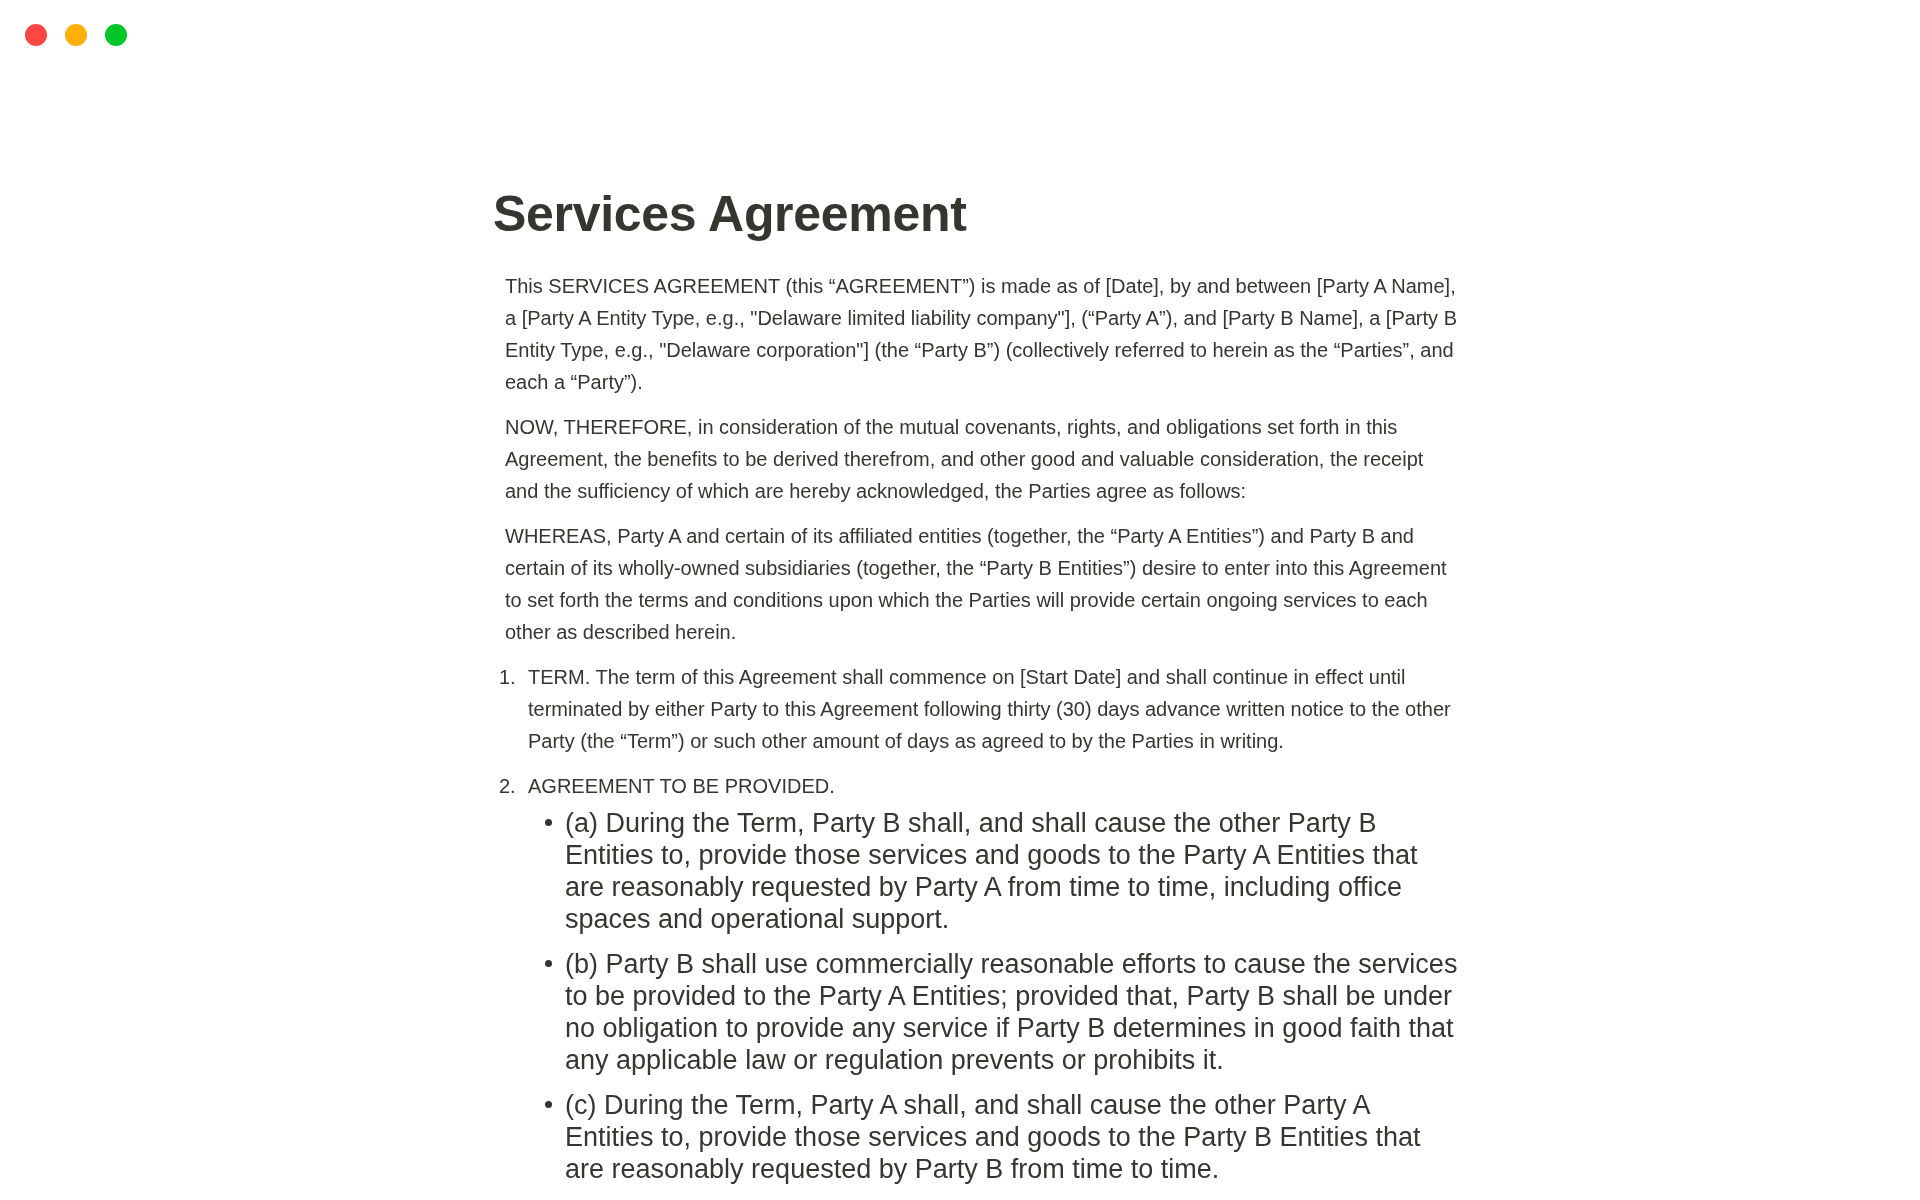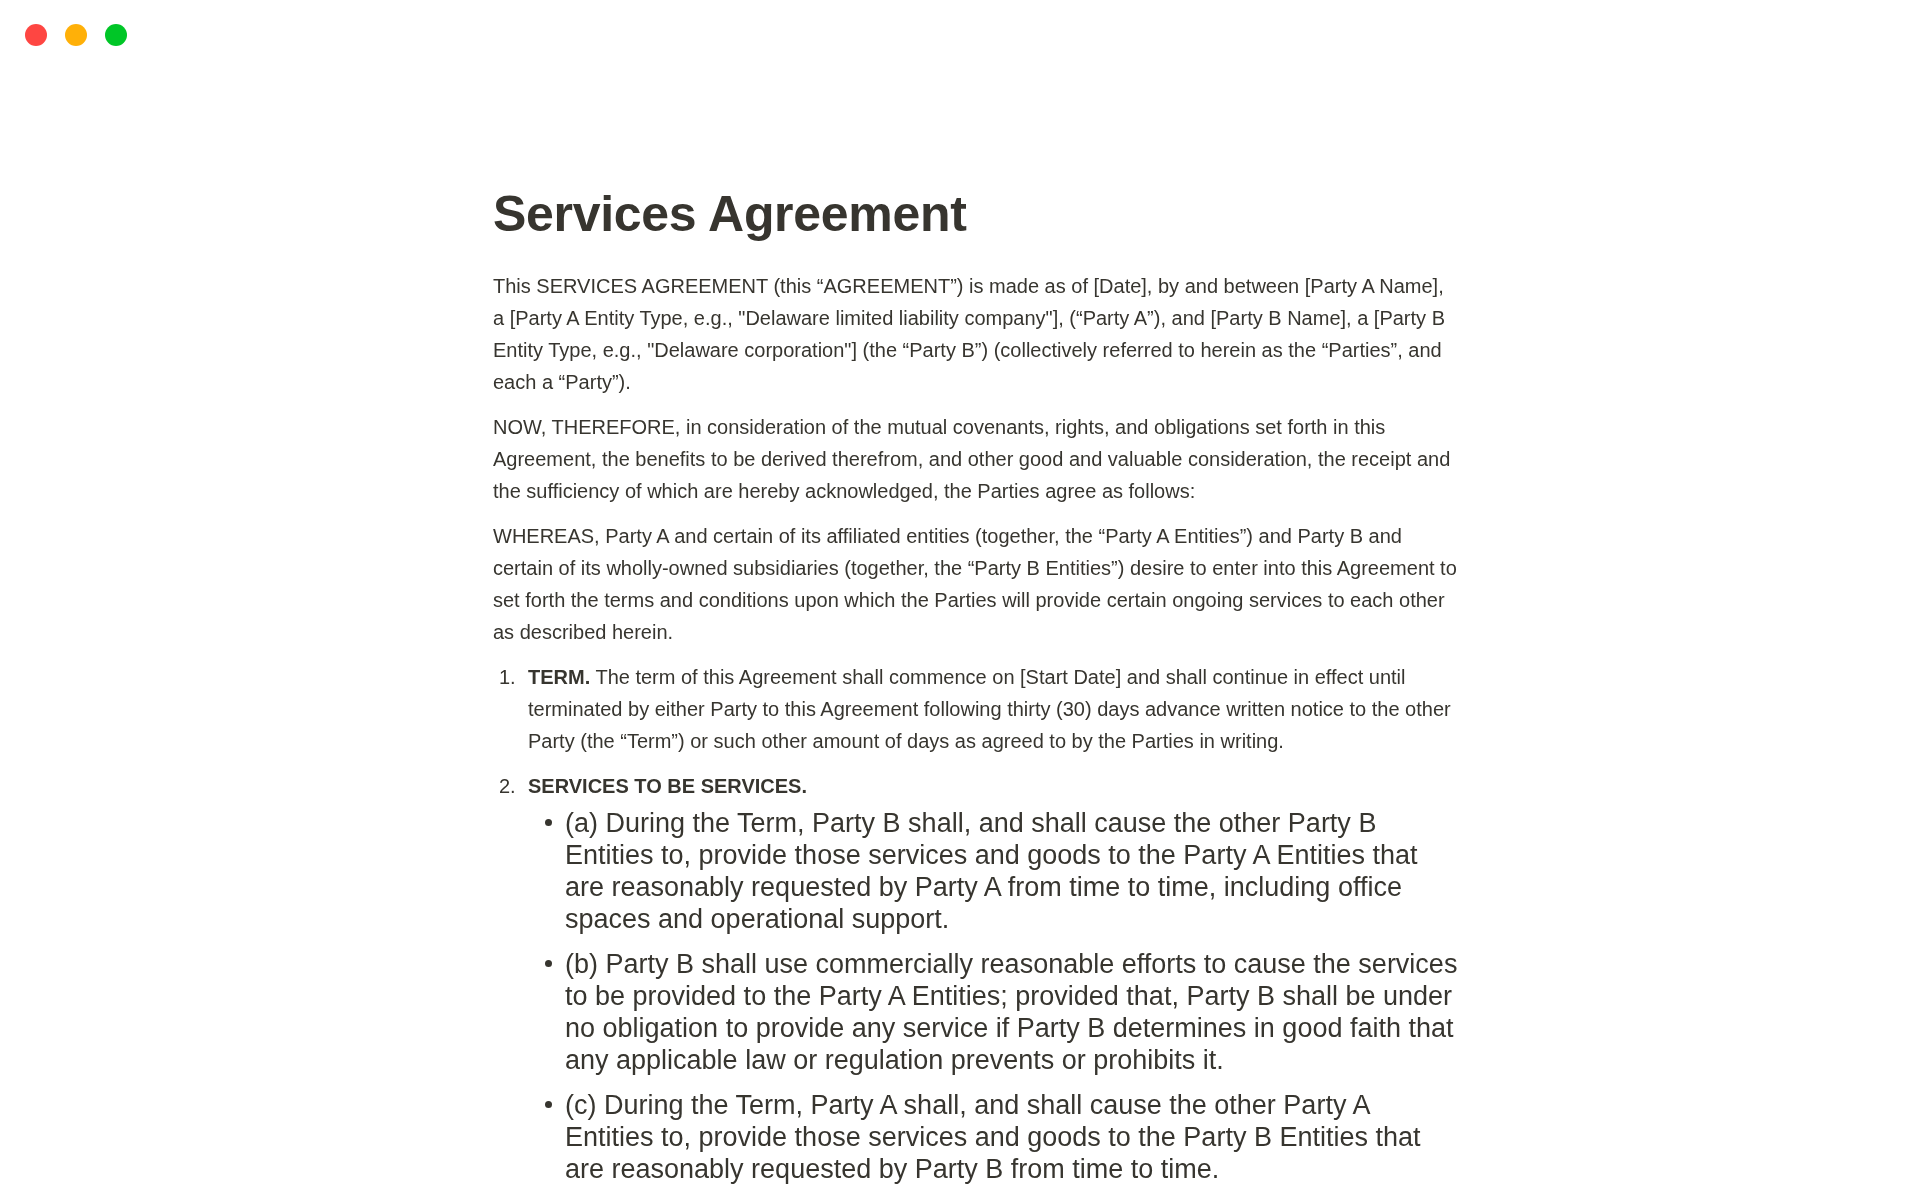--- a/index.html
+++ b/index.html
@@ -41,35 +41,35 @@
   .page-title {
     font-size: 50px;
     line-height: 60px;
     font-weight: 700;
     letter-spacing: -0.3px;
     margin: 0 0 26px 0;
   }
   .para {
     font-size: 20px;
     line-height: 32px;
-    margin: 0 0 13px 0;
+    margin: 0 0 13px 12px;
   }
   .num-item {
     display: flex;
     font-size: 20px;
     line-height: 32px;
     margin: 0 0 13px 0;
   }
   .num-marker {
     flex: none;
     width: 35px;
     padding-left: 6px;
   }
   .num-body { flex: 1; }
-  .lead { font-weight: 700; }
+  .lead { font-weight: 400; }
 
   .bullets { margin-top: 5px; }
   .bullet {
     position: relative;
     padding-left: 37px;
     font-size: 27px;
     line-height: 32px;
     margin: 0 0 13px 0;
   }
   .bullet:last-child { margin-bottom: 11px; }
@@ -103,21 +103,21 @@
     <p class="para">WHEREAS, Party A and certain of its affiliated entities (together, the “Party A Entities”) and Party B and certain of its wholly-owned subsidiaries (together, the “Party B Entities”) desire to enter into this Agreement to set forth the terms and conditions upon which the Parties will provide certain ongoing services to each other as described herein.</p>
 
     <div class="num-item">
       <div class="num-marker">1.</div>
       <div class="num-body"><span class="lead">TERM.</span> <span>The term of this Agreement shall commence on [Start Date] and shall continue in effect until terminated by either Party to this Agreement following thirty (30) days advance written notice to the other Party (the “Term”) or such other amount of days as agreed to by the Parties in writing.</span></div>
     </div>
 
     <div class="num-item">
       <div class="num-marker">2.</div>
       <div class="num-body">
-        <span class="lead">SERVICES TO BE SERVICES.</span>
+        <span class="lead">AGREEMENT TO BE PROVIDED.</span>
         <div class="bullets">
           <div class="bullet">
             <span class="bullet-dot"></span>
             <span>(a) During the Term, Party B shall, and shall cause the other Party B Entities to, provide those services and goods to the Party A Entities that are reasonably requested by Party A from time to time, including office spaces and operational support.</span>
           </div>
           <div class="bullet">
             <span class="bullet-dot"></span>
             <span>(b) Party B shall use commercially reasonable efforts to cause the services to be provided to the Party A Entities; provided that, Party B shall be under no obligation to provide any service if Party B determines in good faith that any applicable law or regulation prevents or prohibits it.</span>
           </div>
           <div class="bullet">

